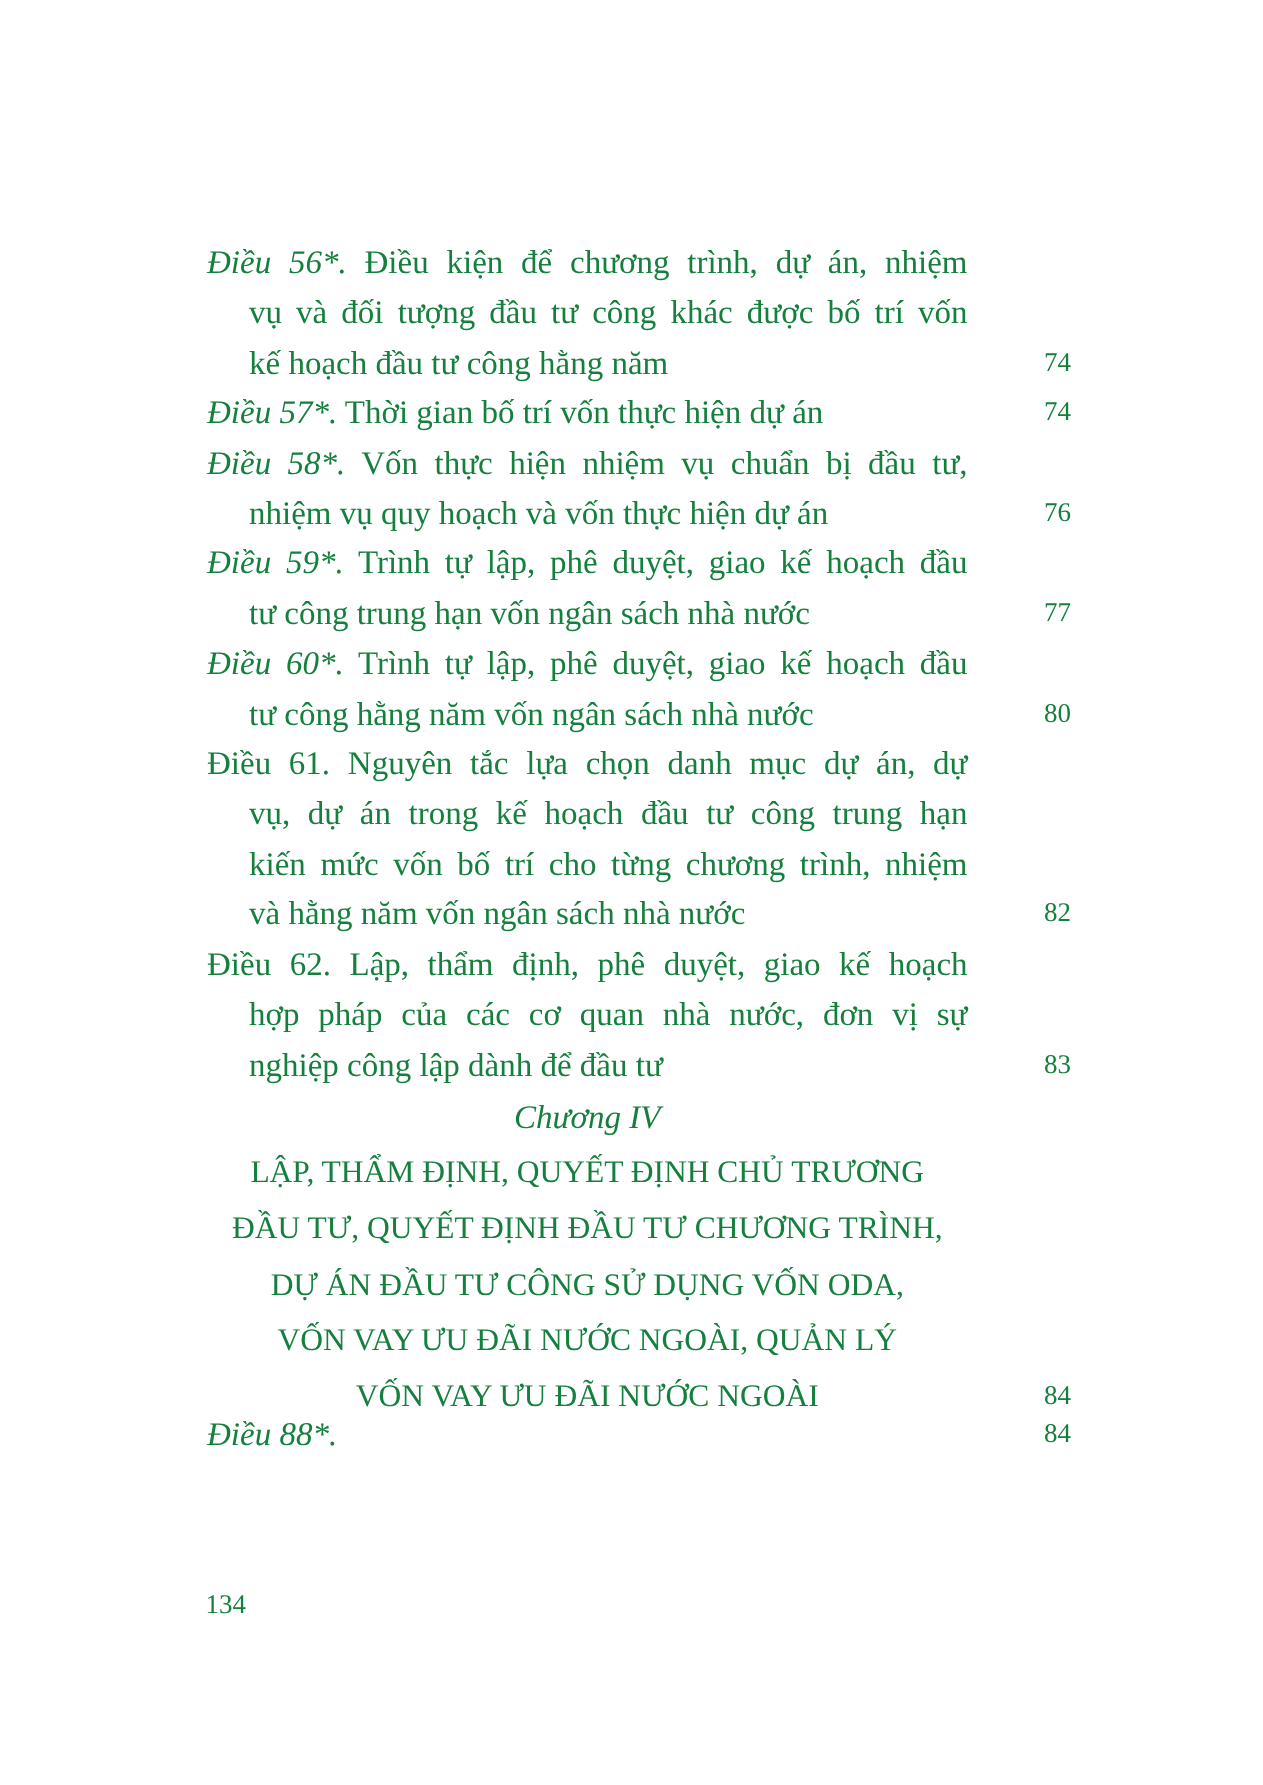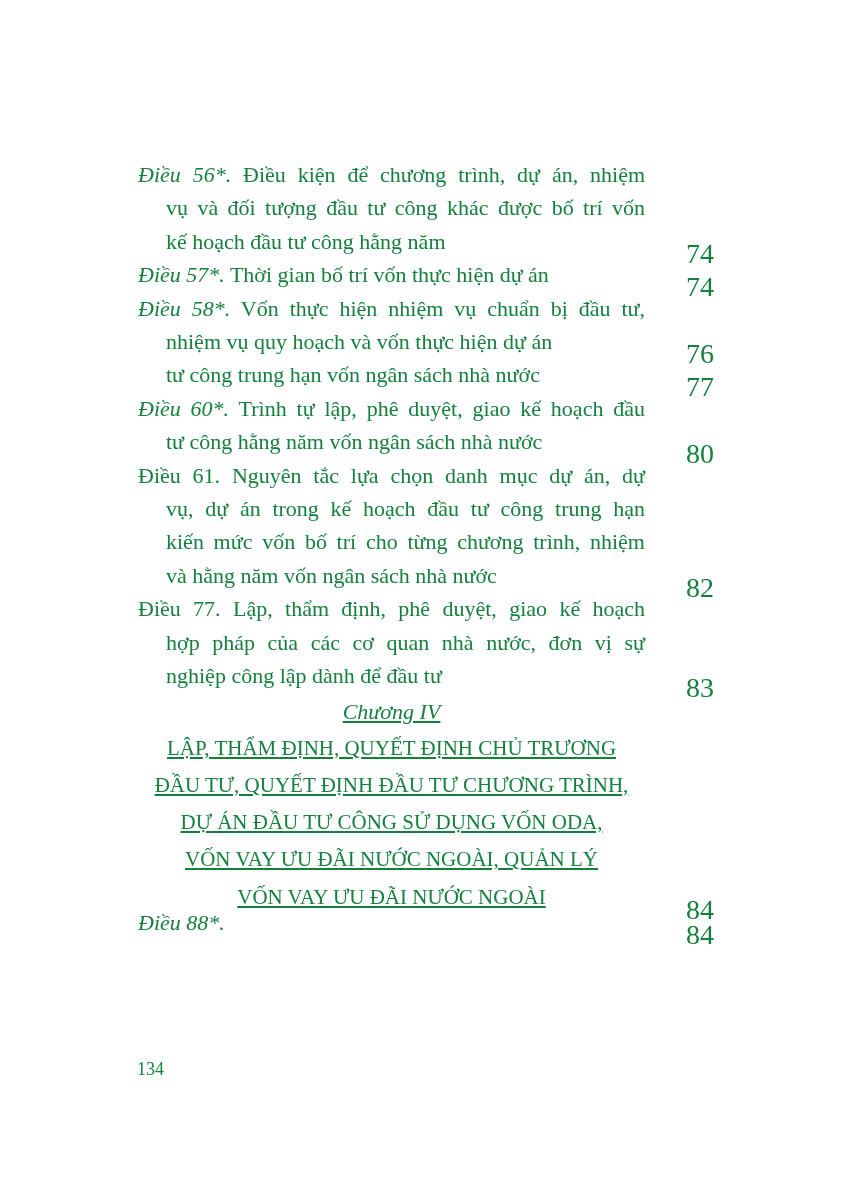--- a/index.html
+++ b/index.html
@@ -33,39 +33,38 @@
     font-family: Liberation Serif, serif;
   }
   .line.justify {
     text-align: justify;
     text-align-last: justify;
   }
   .line.center {
     text-align: center;
     line-height: 37.2px;
     padding-left: 0;
-    text-decoration: underline;
   }
   .line.kicker {
     font-style: italic;
   }
   .line.capsline {
     font-size: 21px;
   }
   .line.d63 {
     margin-top: -10px;
   }
   .lbl.it {
     font-style: italic;
   }
   .pagenum {
     position: absolute;
     right: -69px;
-    top: 12px;
-    font-size: 28px;
+    top: 0;
+    font-size: 18px;
     font-style: normal;
     text-align: center;
   }
   .folio {
     position: absolute;
     left: 137px;
     top: 1053px;
     font-size: 18px;
     line-height: 33.4px;
   }
@@ -74,28 +73,29 @@
 <body>
 
 <div class="page">
   <div class="toc" id="toc">
       <div class="line justify"><span class="lbl it">Điều 56*.</span> <span class="txt">Điều kiện để chương trình, dự án, nhiệm</span></div>
       <div class="line hang justify"><span class="txt">vụ và đối tượng đầu tư công khác được bố trí vốn</span></div>
       <div class="line hang"><span class="txt">kế hoạch đầu tư công hằng năm</span><span class="pagenum">74</span></div>
       <div class="line"><span class="lbl it">Điều 57*.</span> <span class="txt">Thời gian bố trí vốn thực hiện dự án</span><span class="pagenum">74</span></div>
       <div class="line justify"><span class="lbl it">Điều 58*.</span> <span class="txt">Vốn thực hiện nhiệm vụ chuẩn bị đầu tư,</span></div>
       <div class="line hang"><span class="txt">nhiệm vụ quy hoạch và vốn thực hiện dự án</span><span class="pagenum">76</span></div>
+      <div class="line justify"><span class="lbl it">Điều 59*.</span> <span class="txt">Trình tự lập, phê duyệt, giao kế hoạch đầu</span></div>
       <div class="line hang"><span class="txt">tư công trung hạn vốn ngân sách nhà nước</span><span class="pagenum">77</span></div>
       <div class="line justify"><span class="lbl it">Điều 60*.</span> <span class="txt">Trình tự lập, phê duyệt, giao kế hoạch đầu</span></div>
       <div class="line hang"><span class="txt">tư công hằng năm vốn ngân sách nhà nước</span><span class="pagenum">80</span></div>
       <div class="line justify"><span class="lbl">Điều 61.</span> <span class="txt">Nguyên tắc lựa chọn danh mục dự án, dự</span></div>
       <div class="line hang justify"><span class="txt">vụ, dự án trong kế hoạch đầu tư công trung hạn</span></div>
       <div class="line hang justify"><span class="txt">kiến mức vốn bố trí cho từng chương trình, nhiệm</span></div>
       <div class="line hang"><span class="txt">và hằng năm vốn ngân sách nhà nước</span><span class="pagenum">82</span></div>
-      <div class="line justify"><span class="lbl">Điều 77.</span> <span class="txt">Lập, thẩm định, phê duyệt, giao kế hoạch</span></div>
+      <div class="line justify"><span class="lbl">Điều 62.</span> <span class="txt">Lập, thẩm định, phê duyệt, giao kế hoạch</span></div>
       <div class="line hang justify"><span class="txt">hợp pháp của các cơ quan nhà nước, đơn vị sự</span></div>
       <div class="line hang"><span class="txt">nghiệp công lập dành để đầu tư</span><span class="pagenum">83</span></div>
       <div class="line center kicker"><span class="txt">Chương IV</span></div>
       <div class="line center capsline"><span class="txt">LẬP, THẨM ĐỊNH, QUYẾT ĐỊNH CHỦ TRƯƠNG</span></div>
       <div class="line center capsline"><span class="txt">ĐẦU TƯ, QUYẾT ĐỊNH ĐẦU TƯ CHƯƠNG TRÌNH,</span></div>
       <div class="line center capsline"><span class="txt">DỰ ÁN ĐẦU TƯ CÔNG SỬ DỤNG VỐN ODA,</span></div>
       <div class="line center capsline"><span class="txt">VỐN VAY ƯU ĐÃI NƯỚC NGOÀI, QUẢN LÝ</span></div>
       <div class="line center capsline"><span class="txt">VỐN VAY ƯU ĐÃI NƯỚC NGOÀI</span><span class="pagenum">84</span></div>
       <div class="line d63"><span class="lbl it">Điều 88*.</span><span class="pagenum">84</span></div>
     </div>

